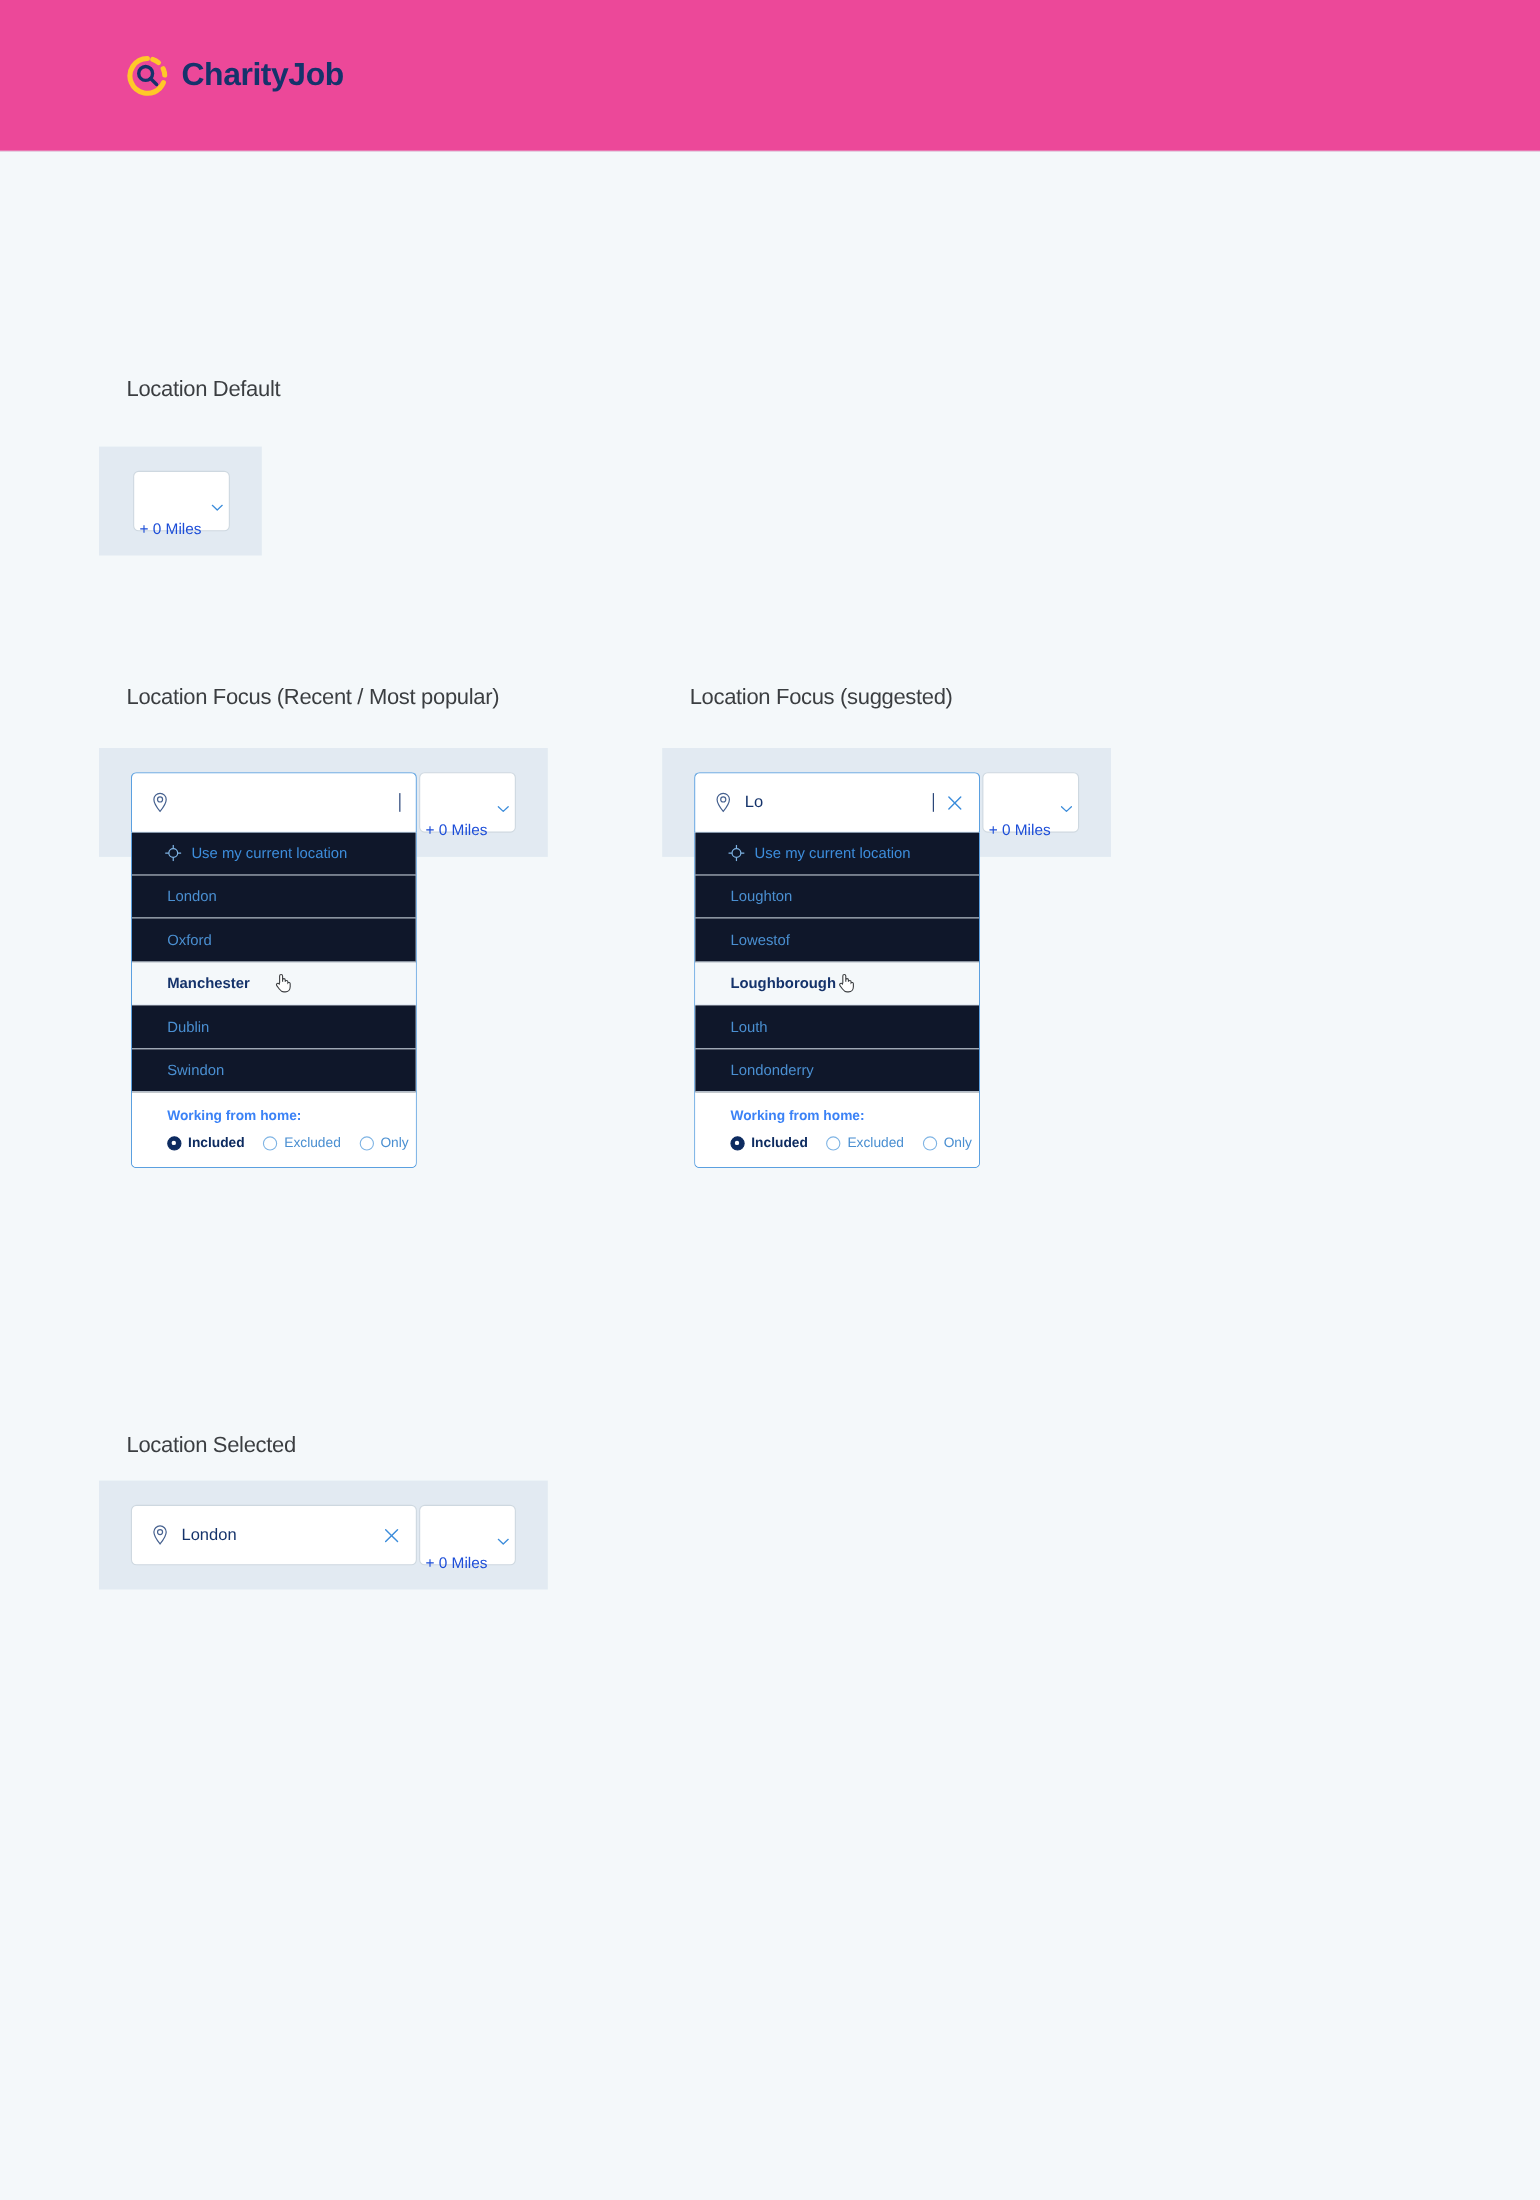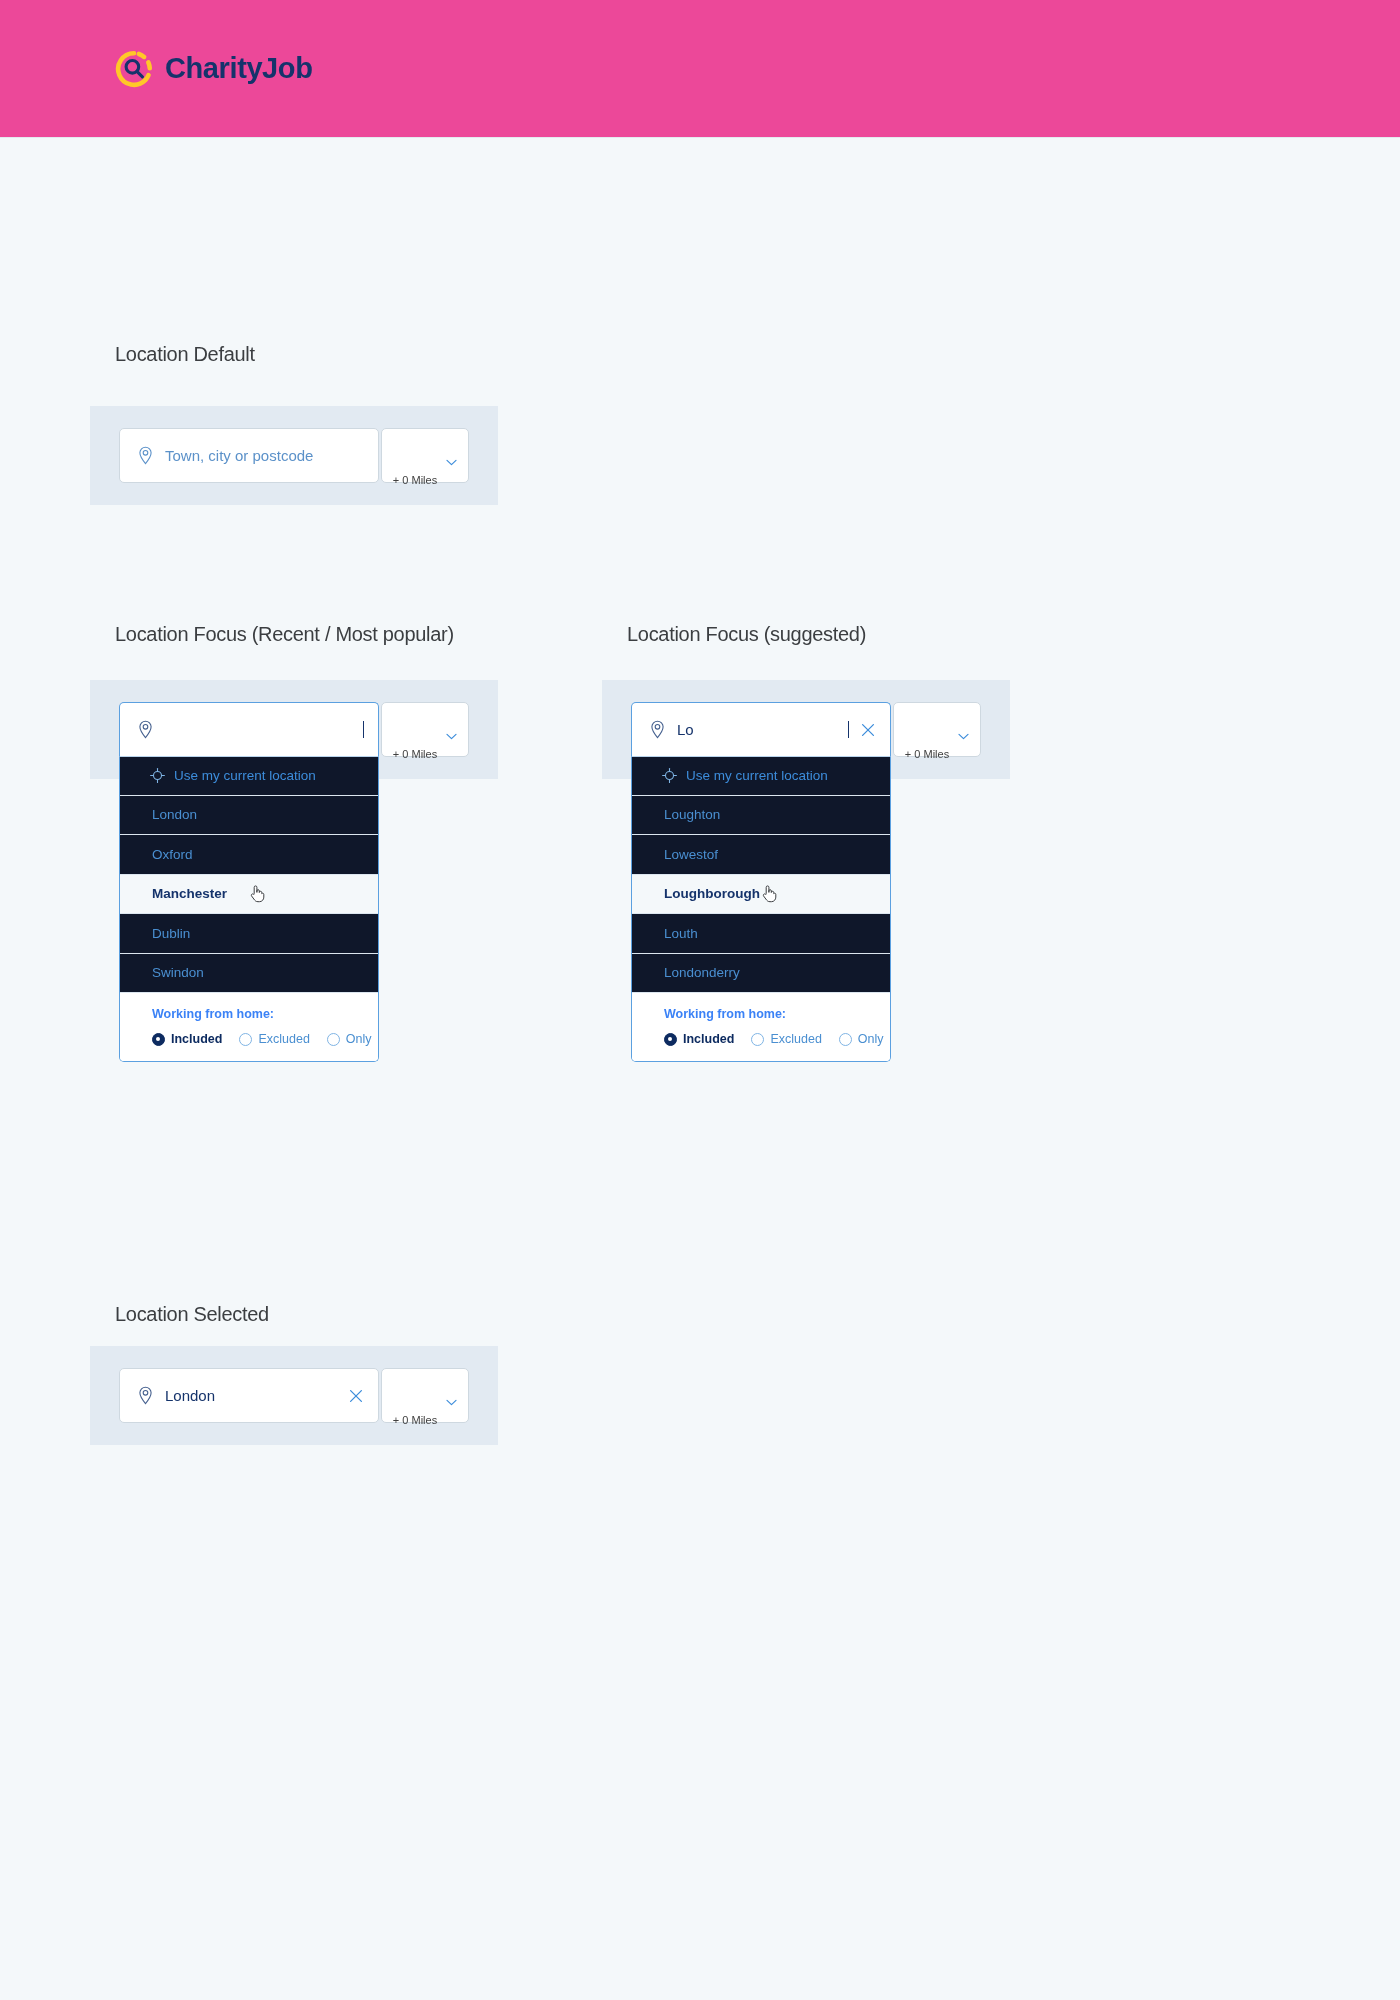--- a/index.html
+++ b/index.html
@@ -104,21 +104,21 @@
     background: #ffffff;
     border: 1px solid #ced8e0;
     border-radius: 5px;
     margin-left: 2px;
     display: flex;
     align-items: center;
     justify-content: center;
     gap: 9px;
     cursor: pointer;
   }
-  .miles-label { font-size: 11px; color: #404040; white-space: nowrap; margin-top: 48px; }
+  .miles-label { font-size: 14px; color: #1d4ed8; white-space: nowrap; margin-top: 48px; }
   .chev { width: 11px; height: 7px; display: block; }
 
   
   .dropdown {
     position: absolute;
     top: 54px;
     left: 0;
     width: 260px;
     background: #ffffff;
     border: 1px solid #5ba0e0;
@@ -222,31 +222,20 @@
     <span class="logo-text">CharityJob</span>
   </div>
 </div>
 
 <div class="page">
 
   <div id="sec-default" class="section-title">Location Default</div>
 
   <div id="band-default" class="band">
     <div class="search-row">
-      <div class="loc-wrap">
-        <div class="loc-field">
-          <span class="pin-icon">
-            <svg viewBox="0 0 17 19" width="17" height="19">
-              <path d="M8.5 1.2c3.1 0 5.6 2.5 5.6 5.6 0 4-5.6 10.8-5.6 10.8S2.9 10.8 2.9 6.8c0-3.1 2.5-5.6 5.6-5.6z" fill="none" stroke="#5b91c9" stroke-width="1.1"></path>
-              <circle cx="8.5" cy="6.8" r="2.3" fill="none" stroke="#5b91c9" stroke-width="1.1"></circle>
-            </svg>
-          </span>
-          <span class="loc-value placeholder">Town, city or postcode</span>
-        </div>
-      </div>
       <div class="miles">
         <span class="miles-label">+ 0 Miles</span>
         <span class="chev">
           <svg viewBox="0 0 11 7" width="11" height="7">
             <polyline points="1,1.4 5.5,5.6 10,1.4" fill="none" stroke="#3d8ddb" stroke-width="1.2" stroke-linecap="round" stroke-linejoin="round"></polyline>
           </svg>
         </span>
       </div>
     </div>
   </div>

